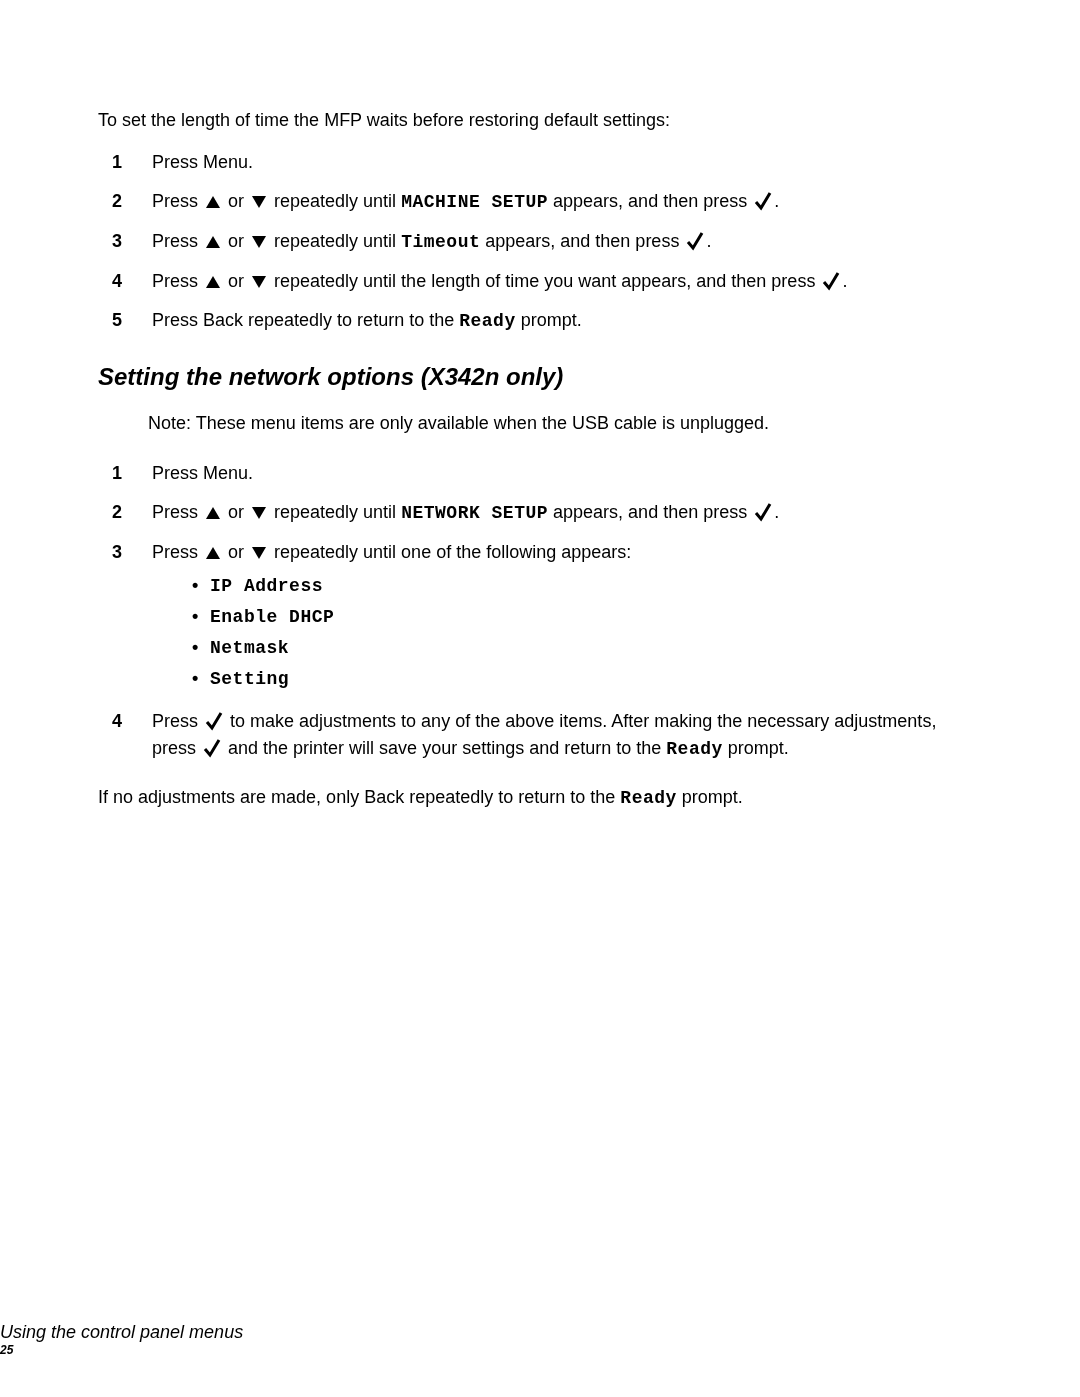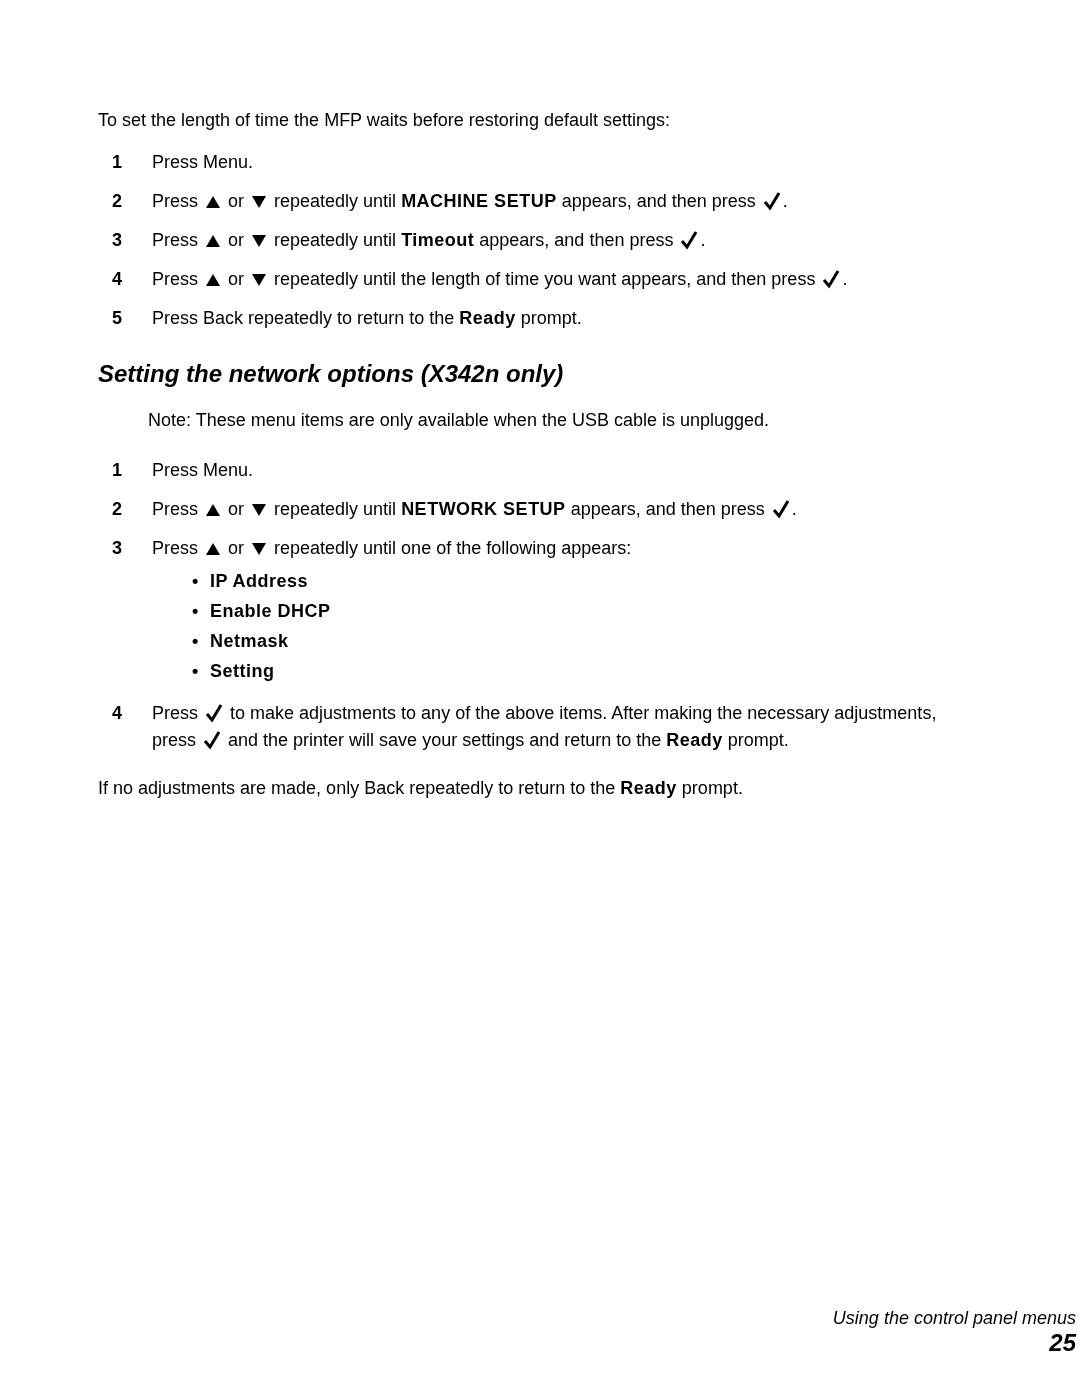--- a/index.html
+++ b/index.html
@@ -16,41 +16,41 @@
     box-sizing: border-box;
     min-height: 1397px;
     position: relative;
   }
   p { margin: 0 0 10px 0; }
   .intro { margin-bottom: 18px; }
   .num-list { list-style: none; padding: 0; margin: 0 0 24px 0; }
   .num-list > li { display: flex; align-items: flex-start; margin-bottom: 12px; line-height: 1.5; }
   .num-list .num { font-weight: bold; width: 40px; flex-shrink: 0; text-align: left; padding-left: 14px; }
   .num-list .body { flex: 1; }
-  .mono { font-family: Liberation Sans, sans-serif; font-weight: bold; letter-spacing: 0.5px; }
+  .mono { font-family: Liberation Mono, monospace; font-weight: bold; letter-spacing: 0.5px; }
   .bold { font-weight: normal; }
   h2.section {
     font-family: Arial, Helvetica, sans-serif;
     font-style: italic;
     font-weight: bold;
     font-size: 24px;
     margin: 28px 0 22px 0;
   }
   .note { margin: 7px 0 26px 50px; }
   .bullets { list-style: none; padding: 0; margin: 6px 0 0 40px; }
   .bullets li { margin-bottom: 3px; }
   .bullets .dot { display:inline-block; width: 18px; font-weight: bold; }
   .footer {
     position: absolute;
     bottom: 40px;
-    left: 0; right: 4px;
-    text-align: right;
+    left: 0; right: 12px;
+    text-align: left;
   }
   .footer .title { font-style: italic; font-size: 18px; }
-  .footer .pg { font-style: italic; font-weight: bold; font-size: 24px; }
+  .footer .pg { font-style: italic; font-weight: bold; font-size: 12px; }
   svg.tri, svg.chk { vertical-align: -2px; margin: 0 2px; }
   svg.chk { vertical-align: -4px; }
 </style>
 </head>
 <body>
 
 <div class="page">
 
   <p class="intro">To set the length of time the MFP waits before restoring default settings:</p>
 

